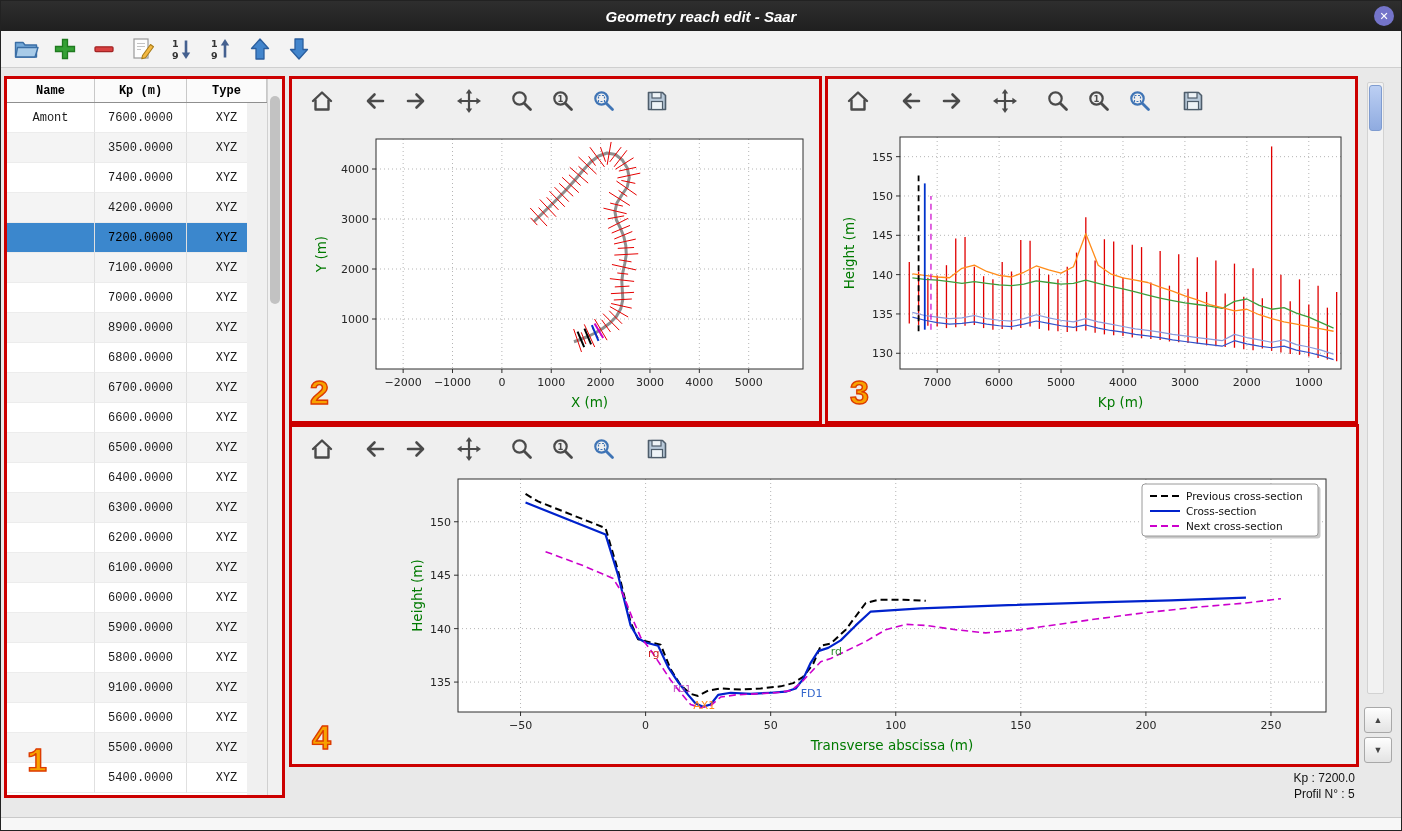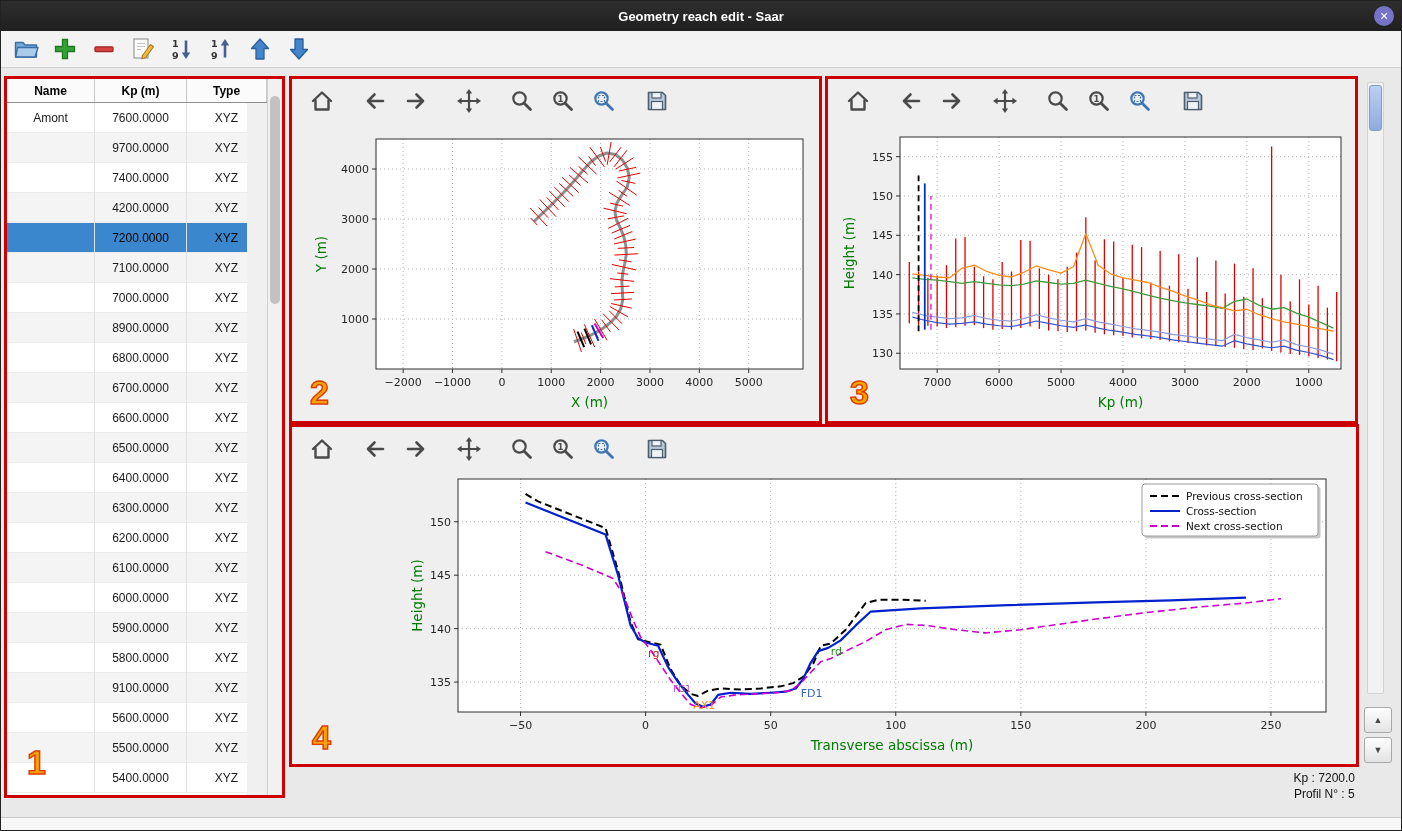--- a/index.html
+++ b/index.html
@@ -2,32 +2,32 @@
 <html><head>
 <meta charset="utf-8">
 <style>
   html,body{margin:0;padding:0;background:#555;}
   *{box-sizing:border-box;}
   .window{position:relative;width:1402px;height:831px;background:#e9e9e9;
     font-family:"Liberation Sans",sans-serif;border:1px solid #222;overflow:hidden;}
   
   .titlebar{height:30px;background:linear-gradient(#2e2e2e,#1f1f1f);color:#fff;
     display:flex;align-items:center;justify-content:center;position:relative;}
-  .title{font-size:13px;font-weight:bold;}
+  .title{font-size:15px;font-weight:bold;font-style:italic;}
   .close-btn{position:absolute;right:7px;top:5px;width:20px;height:20px;border-radius:50%;
     background:#7474c9;color:#fff;display:flex;align-items:center;justify-content:center;
     font-size:11px;cursor:pointer;}
   
   .toolbar{height:37px;background:#f3f3f3;border-bottom:1px solid #cfcfcf;
     display:flex;align-items:center;padding-left:10px;gap:9px;}
   .tbtn{width:30px;height:30px;display:flex;align-items:center;justify-content:center;border-radius:3px;}
   
   .main{position:relative;height:749px;background:#e9e9e9;}
   .panel{position:absolute;border:3px solid #cc0000;background:#f0f0f0;}
-  .p1{left:3px;top:8px;width:281px;height:722px;}
+  .p1{left:3px;top:8px;width:281px;height:722px;font-family:Liberation Mono, monospace;}
   .p2{left:288px;top:8px;width:533px;height:348px;}
   .p3{left:824px;top:8px;width:533px;height:348px;}
   .p4{left:288px;top:356px;width:1070px;height:343px;}
   
   .thead{display:grid;grid-template-columns:88px 92px 80px;height:24px;background:#fbfbfb;
     border-bottom:1px solid #8f8f8f;}
   .thcell{display:flex;align-items:center;justify-content:center;font-size:12px;font-weight:bold;
     border-right:1px solid #c8c8c8;}
   .tbody{position:absolute;left:0;top:24px;bottom:0;width:240px;overflow:hidden;background:#fff;}
   .trow{display:grid;grid-template-columns:88px 92px 80px;height:30px;background:#fff;}
@@ -134,21 +134,21 @@
         <div class="thcell">Type</div>
       </div>
       <div class="tbody" id="table-rows">
           <div class="trow">
             <div class="tcell">Amont</div>
             <div class="tcell">7600.0000</div>
             <div class="tcell">XYZ</div>
           </div>
           <div class="trow">
             <div class="tcell"></div>
-            <div class="tcell">9700.0000</div>
+            <div class="tcell">3500.0000</div>
             <div class="tcell">XYZ</div>
           </div>
           <div class="trow">
             <div class="tcell"></div>
             <div class="tcell">7400.0000</div>
             <div class="tcell">XYZ</div>
           </div>
           <div class="trow">
             <div class="tcell"></div>
             <div class="tcell">4200.0000</div>

